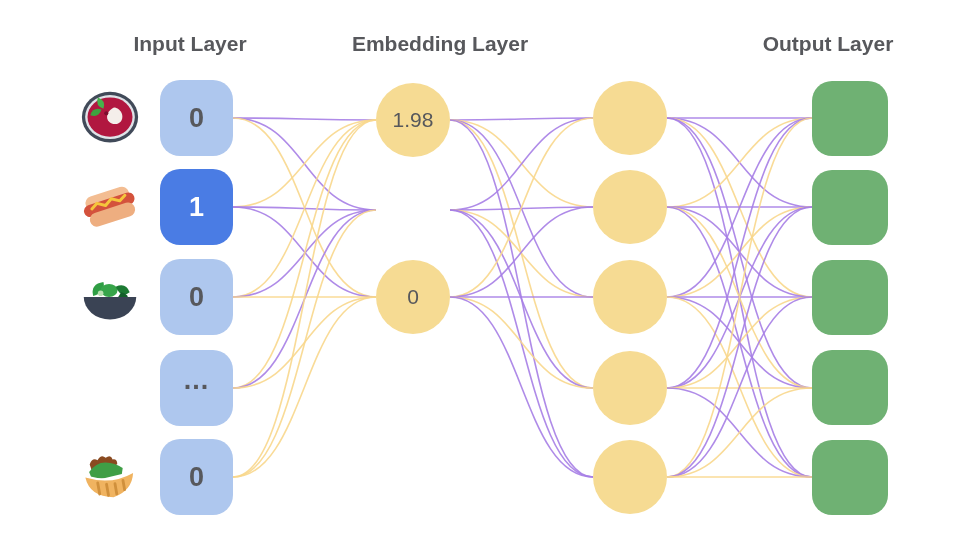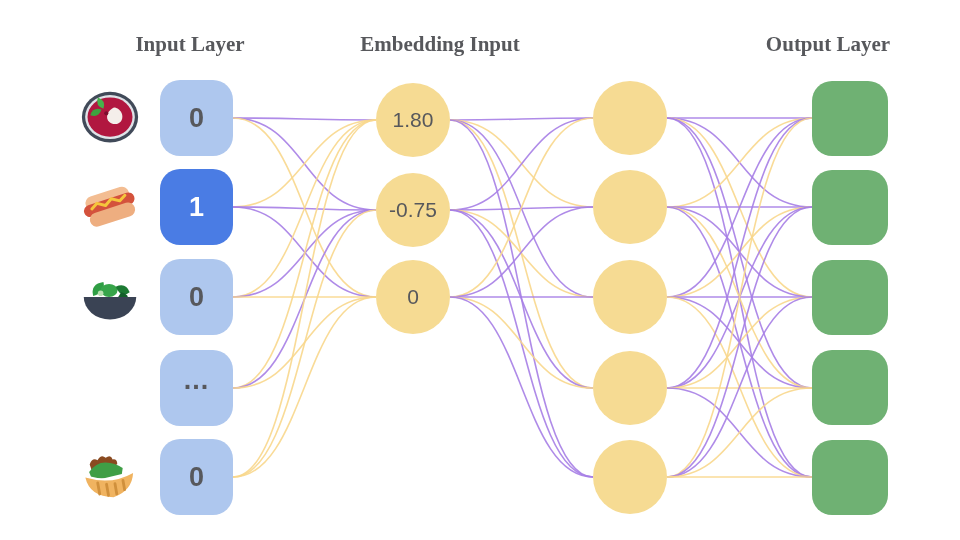--- a/index.html
+++ b/index.html
@@ -2,21 +2,21 @@
 <html style="--c-input: #aec7ee; --c-input-active: #4a7ce4; --c-input-text: #57585c; --c-input-text-active: #ffffff; --c-embed: #f6db93; --c-output: #6fb173; --c-title: #57585c;"><head>
 <meta charset="utf-8">
 <style>
   html,body{margin:0;padding:0;background:#fff;}
   .canvas{
     position:relative;width:960px;height:540px;background:#ffffff;overflow:hidden;
     font-family:"Liberation Sans", sans-serif;
   }
   .layer-title{
     position:absolute;top:32px;transform:translateX(-50%);
-    font-size:21px;font-weight:700;color:var(--c-title,#57585c);white-space:nowrap;font-family:Liberation Serif, serif;
+    font-size:21px;font-weight:700;color:var(--c-title,#57585c);white-space:nowrap;
   }
   .edges{position:absolute;left:0;top:0;width:960px;height:540px;}
   .node{
     position:absolute;display:flex;align-items:center;justify-content:center;
     box-sizing:border-box;
   }
   .inbox{
     width:73px;height:76px;left:160px;border-radius:20px;
     background:var(--c-input,#aec7ee);color:var(--c-input-text,#57585c);
     font-size:27px;font-weight:700;
@@ -94,21 +94,21 @@
       <path d="M 667 388 C 739.5 388, 739.5 388, 812 388" fill="none" stroke="#f8d78c" stroke-width="1.6" opacity="0.9"></path>
       <path d="M 667 388 C 739.5 388, 739.5 477, 812 477" fill="none" stroke="#a67ee6" stroke-width="1.6" opacity="0.9"></path>
       <path d="M 667 477 C 739.5 477, 739.5 118, 812 118" fill="none" stroke="#f8d78c" stroke-width="1.6" opacity="0.9"></path>
       <path d="M 667 477 C 739.5 477, 739.5 207, 812 207" fill="none" stroke="#a67ee6" stroke-width="1.6" opacity="0.9"></path>
       <path d="M 667 477 C 739.5 477, 739.5 297, 812 297" fill="none" stroke="#a67ee6" stroke-width="1.6" opacity="0.9"></path>
       <path d="M 667 477 C 739.5 477, 739.5 388, 812 388" fill="none" stroke="#f8d78c" stroke-width="1.6" opacity="0.9"></path>
       <path d="M 667 477 C 739.5 477, 739.5 477, 812 477" fill="none" stroke="#f8d78c" stroke-width="1.6" opacity="0.9"></path>
     </svg>
 
   <div class="layer-title" style="left:190px">Input Layer</div>
-  <div class="layer-title" style="left:440px">Embedding Input</div>
+  <div class="layer-title" style="left:440px">Embedding Layer</div>
   <div class="layer-title" style="left:828px">Output Layer</div>
 
   <span class="food-icon" style="top:88px">
     <svg viewBox="0 0 64 64">
       <ellipse cx="32" cy="31" rx="30" ry="27" fill="#414a59"></ellipse>
       <ellipse cx="32" cy="31" rx="26.5" ry="23.5" fill="#dfe3e8"></ellipse>
       <ellipse cx="32" cy="31" rx="24" ry="21" fill="#b11740"></ellipse>
       <path d="M38 21 c6 2 8.5 8 6.5 13 c-2 5 -9.5 6 -13.5 2 c-4 -4 -2 -11 3 -14 c1.5 -0.9 2.5 -1.4 4 -1 z" fill="#f4eeea"></path>
       <path d="M23 23 q-9 -3 -12 6 q9 3 12 -6z" fill="#3da23f"></path>
       <path d="M25 22 q3 -9 -6 -12 q-3 9 6 12z" fill="#46b14b"></path>
@@ -151,22 +151,21 @@
       </g>
     </svg>
   </span>
 
   <div class="node inbox" style="top:80px">0</div>
   <div class="node inbox active" style="top:169px">1</div>
   <div class="node inbox" style="top:259px">0</div>
   <div class="node inbox ellipsis-box" style="top:350px">...</div>
   <div class="node inbox" style="top:439px">0</div>
 
-  <div class="node circle col1" style="top:83px">1.80</div>
-  <div class="node circle col1" style="top:173px">-0.75</div>
+  <div class="node circle col1" style="top:83px">1.98</div>
   <div class="node circle col1" style="top:260px">0</div>
 
   <div class="node circle col2" style="top:81px"></div>
   <div class="node circle col2" style="top:170px"></div>
   <div class="node circle col2" style="top:260px"></div>
   <div class="node circle col2" style="top:351px"></div>
   <div class="node circle col2" style="top:440px"></div>
 
   <div class="node outbox" style="top:81px"></div>
   <div class="node outbox" style="top:170px"></div>

